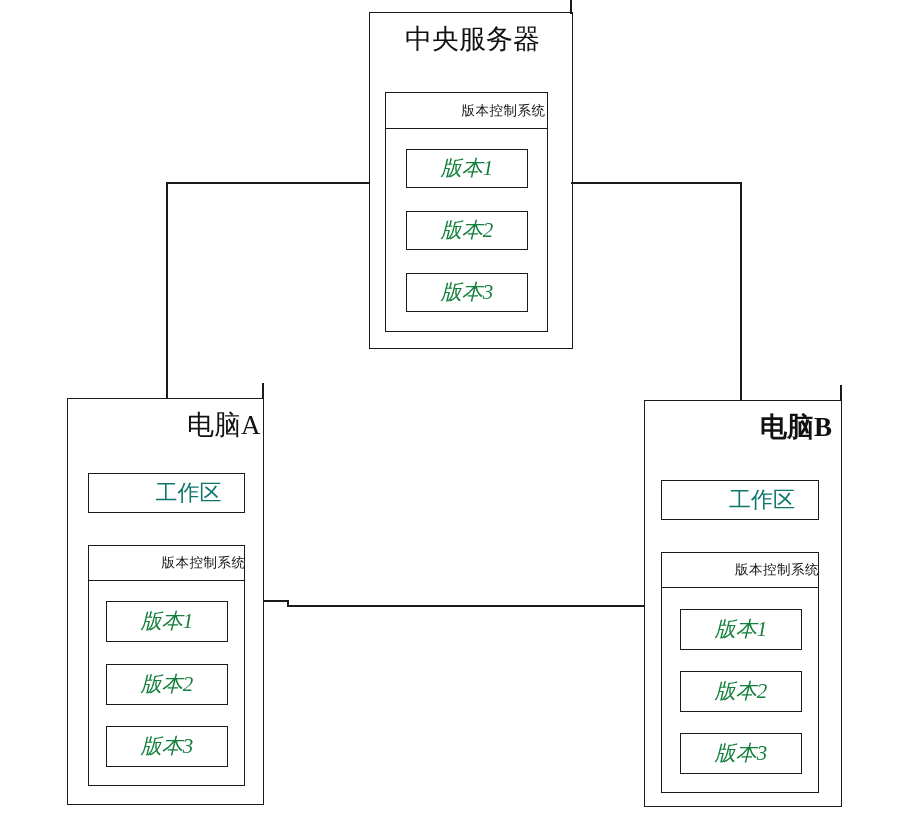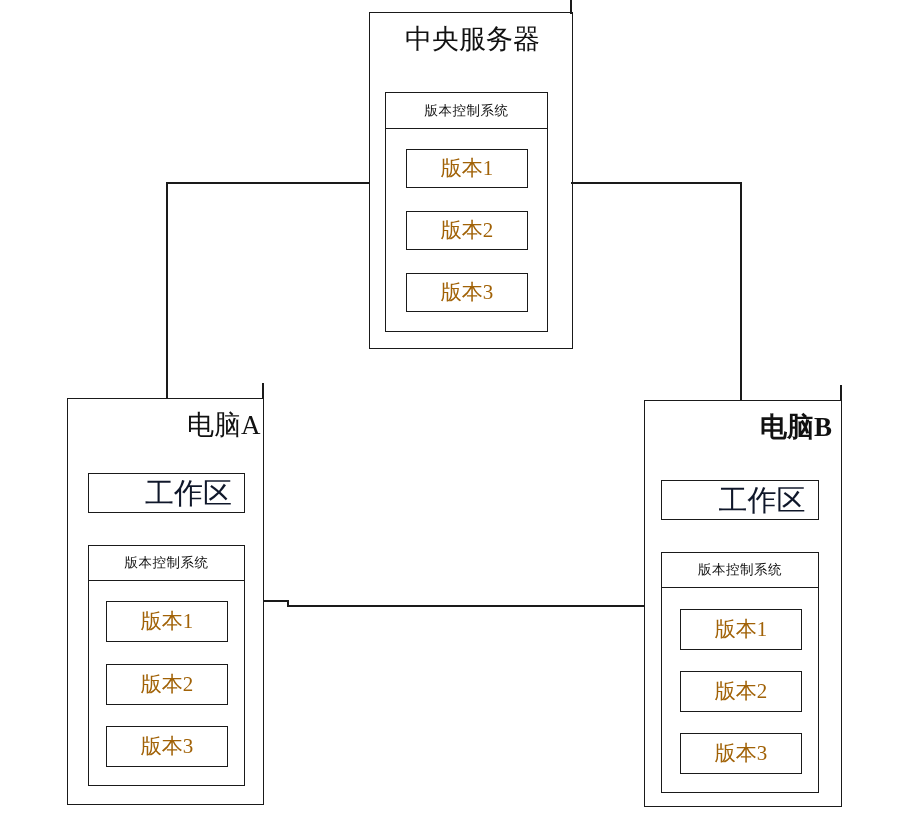--- a/index.html
+++ b/index.html
@@ -51,34 +51,36 @@
     color: #111111;
   }
   .vcs-header-label {
     position: absolute;
     font-size: 13.5px;
     line-height: 1;
     letter-spacing: 0.5px;
     white-space: nowrap;
     color: #111111;
     font-family: "DejaVu Sans", "Liberation Sans", sans-serif;
+    margin-left: 37px;
   }
   .cell-label {
     position: absolute;
     font-size: 21px;
     line-height: 1;
     white-space: nowrap;
-    color: #a16207;
+    color: #15803d;
+    font-style: italic;
   }
   .workspace-label {
     position: absolute;
-    font-size: 29px;
+    font-size: 22px;
     line-height: 1;
     white-space: nowrap;
-    color: #0f172a;
+    color: #0f766e;
     padding-left: 44px;
   }
   .txtbox {
     position: absolute;
     box-sizing: border-box;
     display: flex;
     align-items: center;
     justify-content: center;
     white-space: nowrap;
   }

